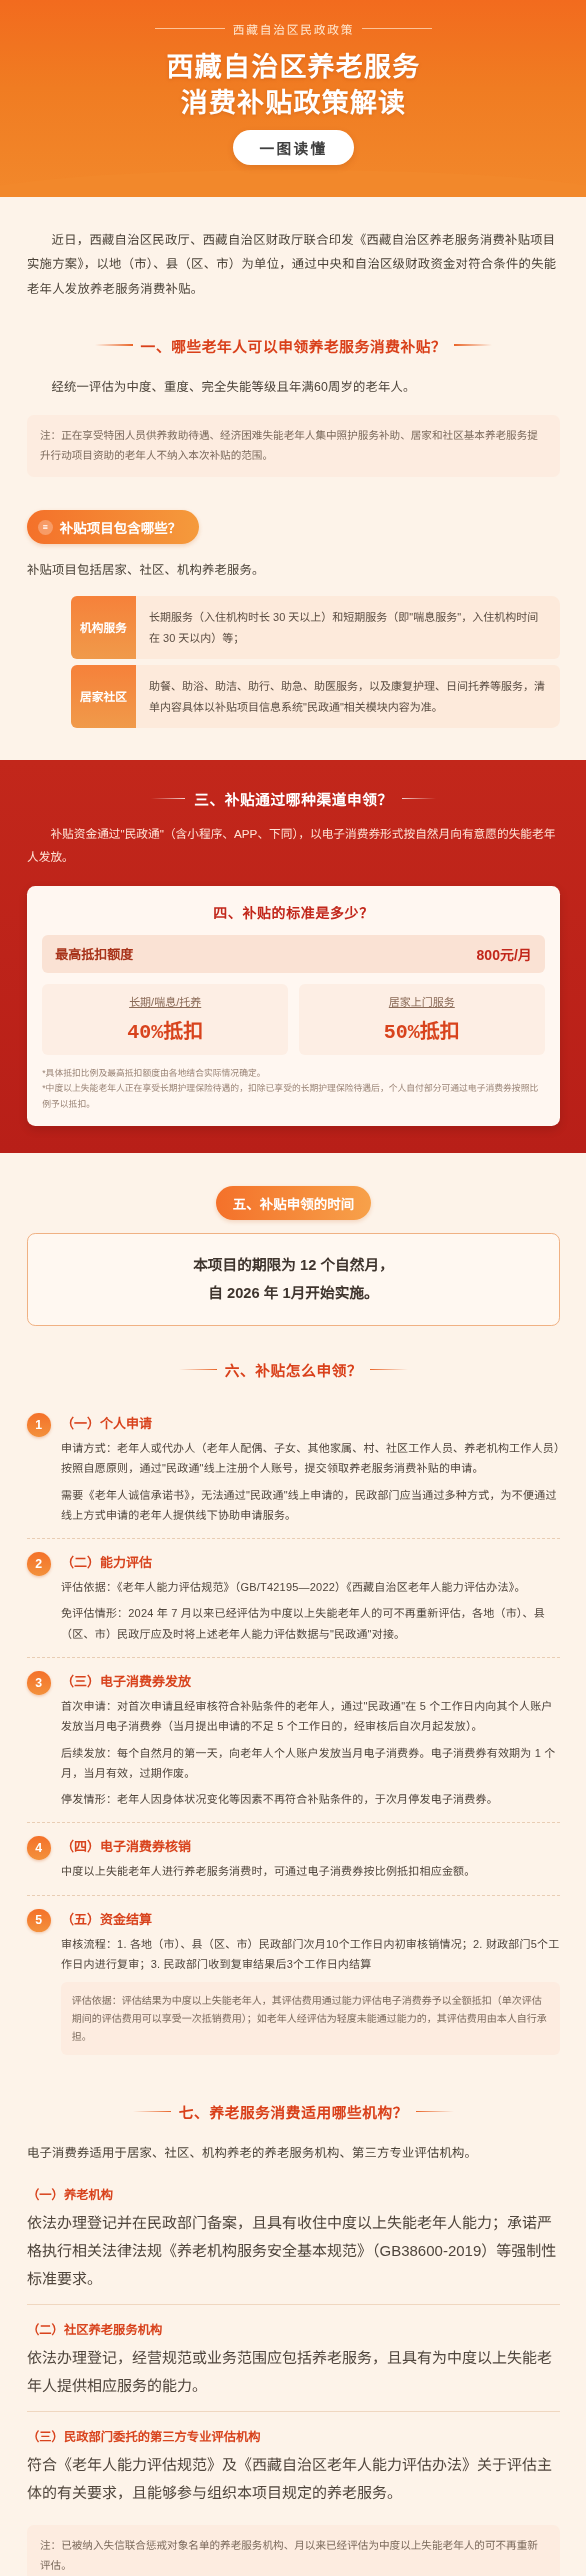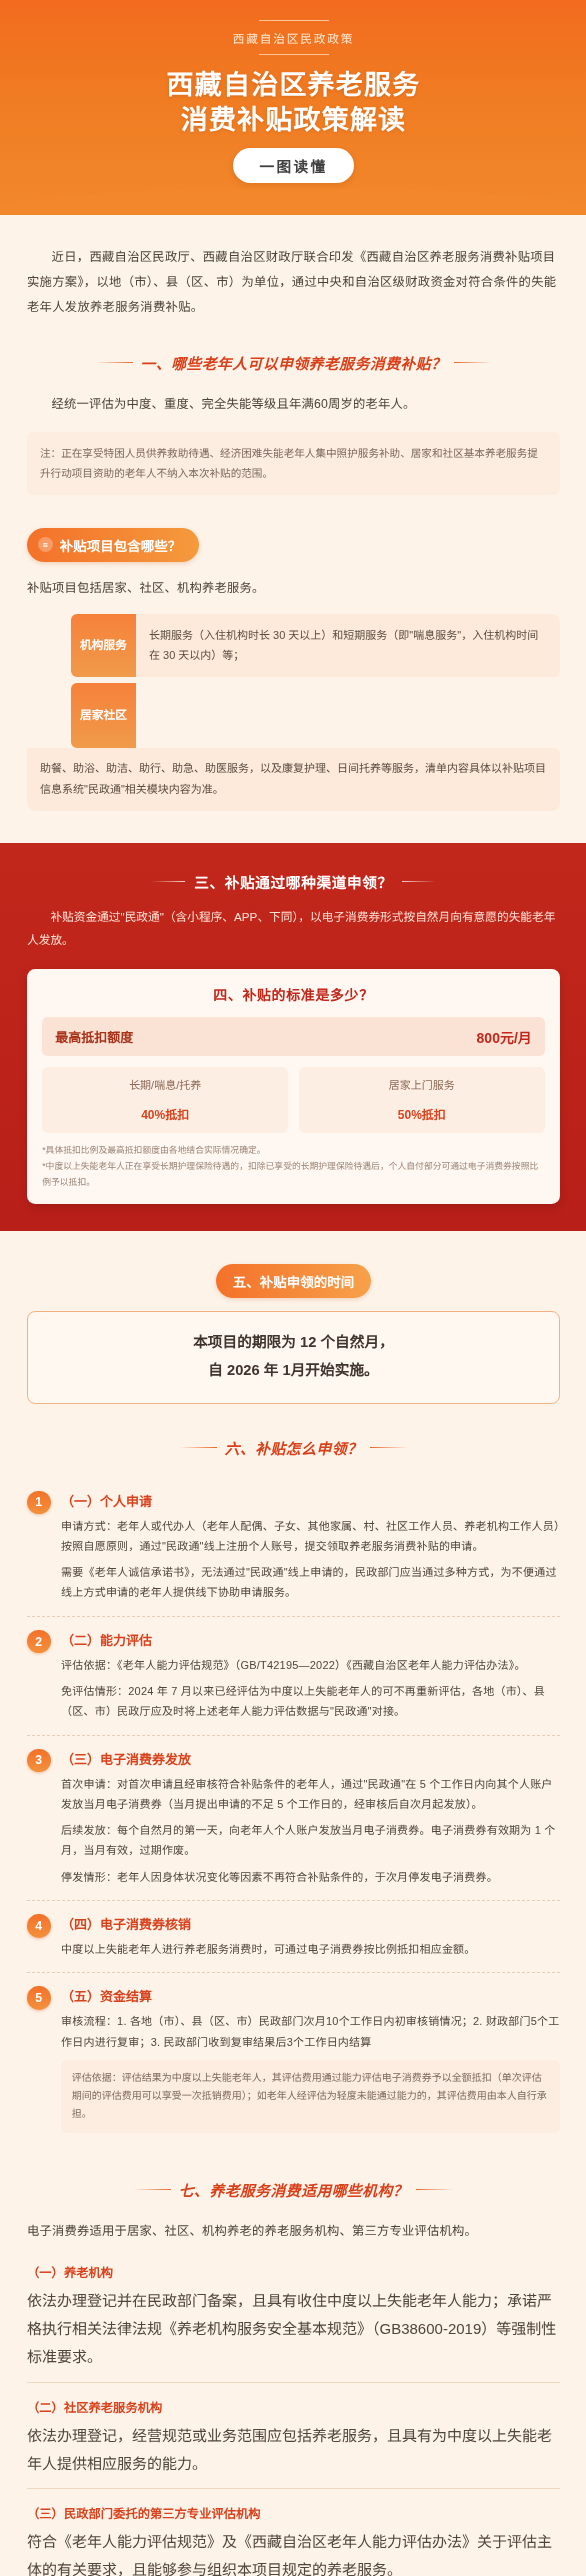--- a/index.html
+++ b/index.html
@@ -20,21 +20,21 @@
     position:relative;
   }
   .header:after{
     content:"";
     position:absolute; left:-5%; right:-5%; bottom:-27px; height:54px;
     background:#f2882b; border-radius:50%;
   }
   .hdr-eyebrow {
     position:relative; z-index:2;
     color:#ffe9d2; font-size:11.7px; letter-spacing:1.8px;
-    display:flex; align-items:center; justify-content:center; gap:8.2px;flex-direction:column;
+    display:flex; align-items:center; justify-content:center; gap:8.2px;
   }
   .hdr-eyebrow .ln { display:block; width:70px; height:0.6px; background:#ffd9b8; opacity:.8; }
   .hdr-title {
     position:relative; z-index:2;
     margin-top:13px;
     color:#fff; font-size:27px; font-weight:bold; line-height:1.32;
     letter-spacing:1.2px;
     text-shadow:0 1.2px 3.5px rgba(150,50,0,.25);
   }
   .hdr-pill {
@@ -54,21 +54,21 @@
   }
   .lead {
     font-size:12.3px; line-height:2.0; color:#4a4238; text-indent:2em;
     letter-spacing:0.3px;
   }
 
   
   .sec-title {
     margin:33px 0 20px;
     display:flex; align-items:center; justify-content:center; gap:8px;
-    color:#d9401a; font-size:14.7px; font-weight:bold; letter-spacing:0.6px;font-style:italic;
+    color:#d9401a; font-size:14.7px; font-weight:bold; letter-spacing:0.6px;
   }
   .sec-title .ln { width:38px; height:1.2px; background:linear-gradient(90deg,rgba(233,100,40,0),#e96428); }
   .sec-title .ln.r { background:linear-gradient(270deg,rgba(233,100,40,0),#e96428); }
 
   .para { font-size:12.3px; line-height:1.95; color:#4a4238; letter-spacing:0.2px; }
   .para.indent { text-indent:2em; }
 
   .note-box {
     margin-top:15.2px;
     background:#fdece0;
@@ -89,21 +89,21 @@
   .tag-title .dot {
     width:15.2px; height:15.2px; border-radius:50%;
     background:rgba(255,255,255,.28);
     display:flex; align-items:center; justify-content:center;
     font-size:8.8px; color:#fff;
   }
 
   
   .kv-table { margin-top:13px; border-radius:8.2px; overflow:hidden; }
   .kv-row { display:flex; align-items:stretch; }
-  .kv-row + .kv-row { margin-top:5.9px;flex-direction:column; }
+  .kv-row + .kv-row { margin-top:5.9px; }
   .kv-key {
     width:65px; flex:0 0 65px;
     background:linear-gradient(180deg,#f6813a,#f09a4a);
     color:#fff; font-size:11.7px; font-weight:bold;
     display:flex; align-items:center; justify-content:center;
     text-align:left; line-height:1.4; padding:10.6px 4.7px;
     border-radius:5.9px 0 0 5.9px;
     margin-left:44px;
   }
   .kv-val {
@@ -148,22 +148,22 @@
     display:flex; align-items:flex-start; justify-content:space-between;
     background:#fae2d4; border-radius:5.9px; padding:9.4px 13px;
     font-size:13px; font-weight:bold; color:#a8331a;
   }
   .wc-maxrow .val { color:#c2271b; font-size:14px; }
   .wc-cols { display:flex; gap:10.6px; margin-top:10.6px; }
   .wc-col {
     flex:1; background:#fdeee4; border-radius:5.9px; text-align:center;
     padding:9.4px 5.9px 10.6px;
   }
-  .wc-col .h { font-size:11px; color:#8a6a57; }
-  .wc-col .v { margin-top:13px; font-size:12px; font-weight:bold; color:#d8431d; }
+  .wc-col .h { font-size:11px; color:#8a6a57;text-decoration:underline; }
+  .wc-col .v { margin-top:6px; font-size:20px; font-weight:bold; color:#d8431d;font-family:Liberation Mono, monospace; }
   .wc-foot { margin-top:10.6px; font-size:8.8px; line-height:1.8; color:#9a8476; }
 
   
   .period-wrap { margin:33px 0 0; }
   .period-title {
     display:flex; align-items:center; justify-content:center; gap:8.2px;
     background:linear-gradient(90deg,#f4712a,#f7a14a);
     color:#fff; font-size:13.5px; font-weight:bold;
     border-radius:586px; padding:7px 16.4px; width:fit-content; margin:0 auto;
     box-shadow:0 1.8px 4.7px rgba(200,90,20,.2);

